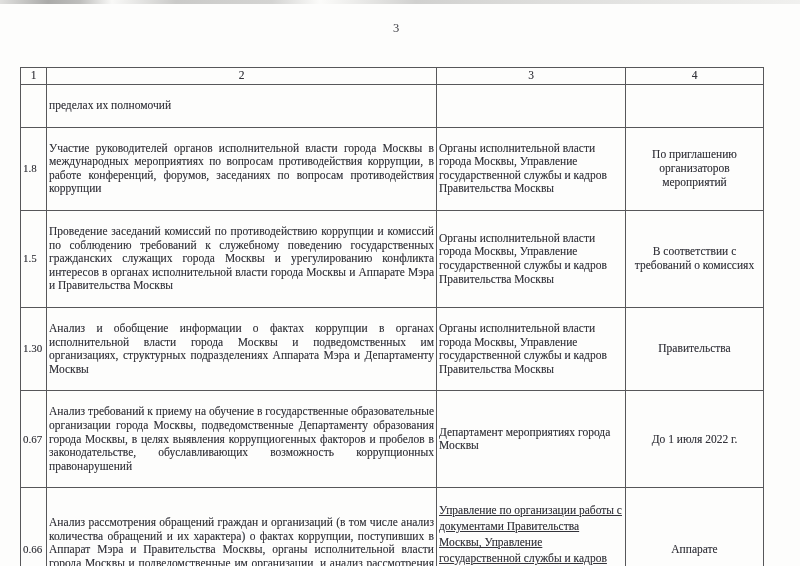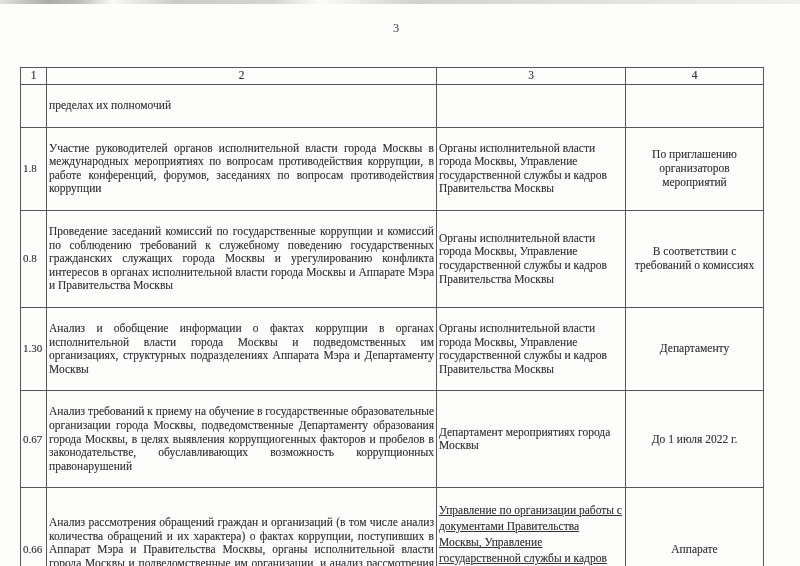--- a/index.html
+++ b/index.html
@@ -120,30 +120,30 @@
         <td class="cell-resp"></td>
         <td class="cell-term"></td>
       </tr>
       <tr class="r-18">
         <td class="cell-num">1.8</td>
         <td class="cell-activity">Участие руководителей органов исполнительной власти города Москвы в международных мероприятиях по вопросам противодействия коррупции, в работе конференций, форумов, заседаниях по вопросам противодействия коррупции</td>
         <td class="cell-resp">Органы исполнительной власти города Москвы, Управление государственной службы и кадров Правительства Москвы</td>
         <td class="cell-term">По приглашению организаторов мероприятий</td>
       </tr>
       <tr class="r-19">
-        <td class="cell-num">0.8</td>
-        <td class="cell-activity">Проведение заседаний комиссий по государственные коррупции и комиссий по соблюдению требований к служебному поведению государственных гражданских служащих города Москвы и урегулированию конфликта интересов в органах исполнительной власти города Москвы и Аппарате Мэра и Правительства Москвы</td>
+        <td class="cell-num">1.5</td>
+        <td class="cell-activity">Проведение заседаний комиссий по противодействию коррупции и комиссий по соблюдению требований к служебному поведению государственных гражданских служащих города Москвы и урегулированию конфликта интересов в органах исполнительной власти города Москвы и Аппарате Мэра и Правительства Москвы</td>
         <td class="cell-resp">Органы исполнительной власти города Москвы, Управление государственной службы и кадров Правительства Москвы</td>
         <td class="cell-term">В соответствии с требований о комиссиях</td>
       </tr>
       <tr class="r-110">
         <td class="cell-num">1.30</td>
         <td class="cell-activity">Анализ и обобщение информации о фактах коррупции в органах исполнительной власти города Москвы и подведомственных им организациях, структурных подразделениях Аппарата Мэра и Департаменту Москвы</td>
         <td class="cell-resp">Органы исполнительной власти города Москвы, Управление государственной службы и кадров Правительства Москвы</td>
-        <td class="cell-term">Департаменту</td>
+        <td class="cell-term">Правительства</td>
       </tr>
       <tr class="r-111">
         <td class="cell-num">0.67</td>
         <td class="cell-activity">Анализ требований к приему на обучение в государственные образовательные организации города Москвы, подведомственные Департаменту образования города Москвы, в целях выявления коррупциогенных факторов и пробелов в законодательстве, обуславливающих возможность коррупционных правонарушений</td>
         <td class="cell-resp">Департамент мероприятиях города Москвы</td>
         <td class="cell-term">До 1 июля 2022 г.</td>
       </tr>
       <tr class="r-112">
         <td class="cell-num">0.66</td>
         <td class="cell-activity">Анализ рассмотрения обращений граждан и организаций (в том числе анализ количества обращений и их характера) о фактах коррупции, поступивших в Аппарат Мэра и Правительства Москвы, органы исполнительной власти города Москвы и подведомственные им организации, и анализ рассмотрения обращений граждан, содержащих</td>

